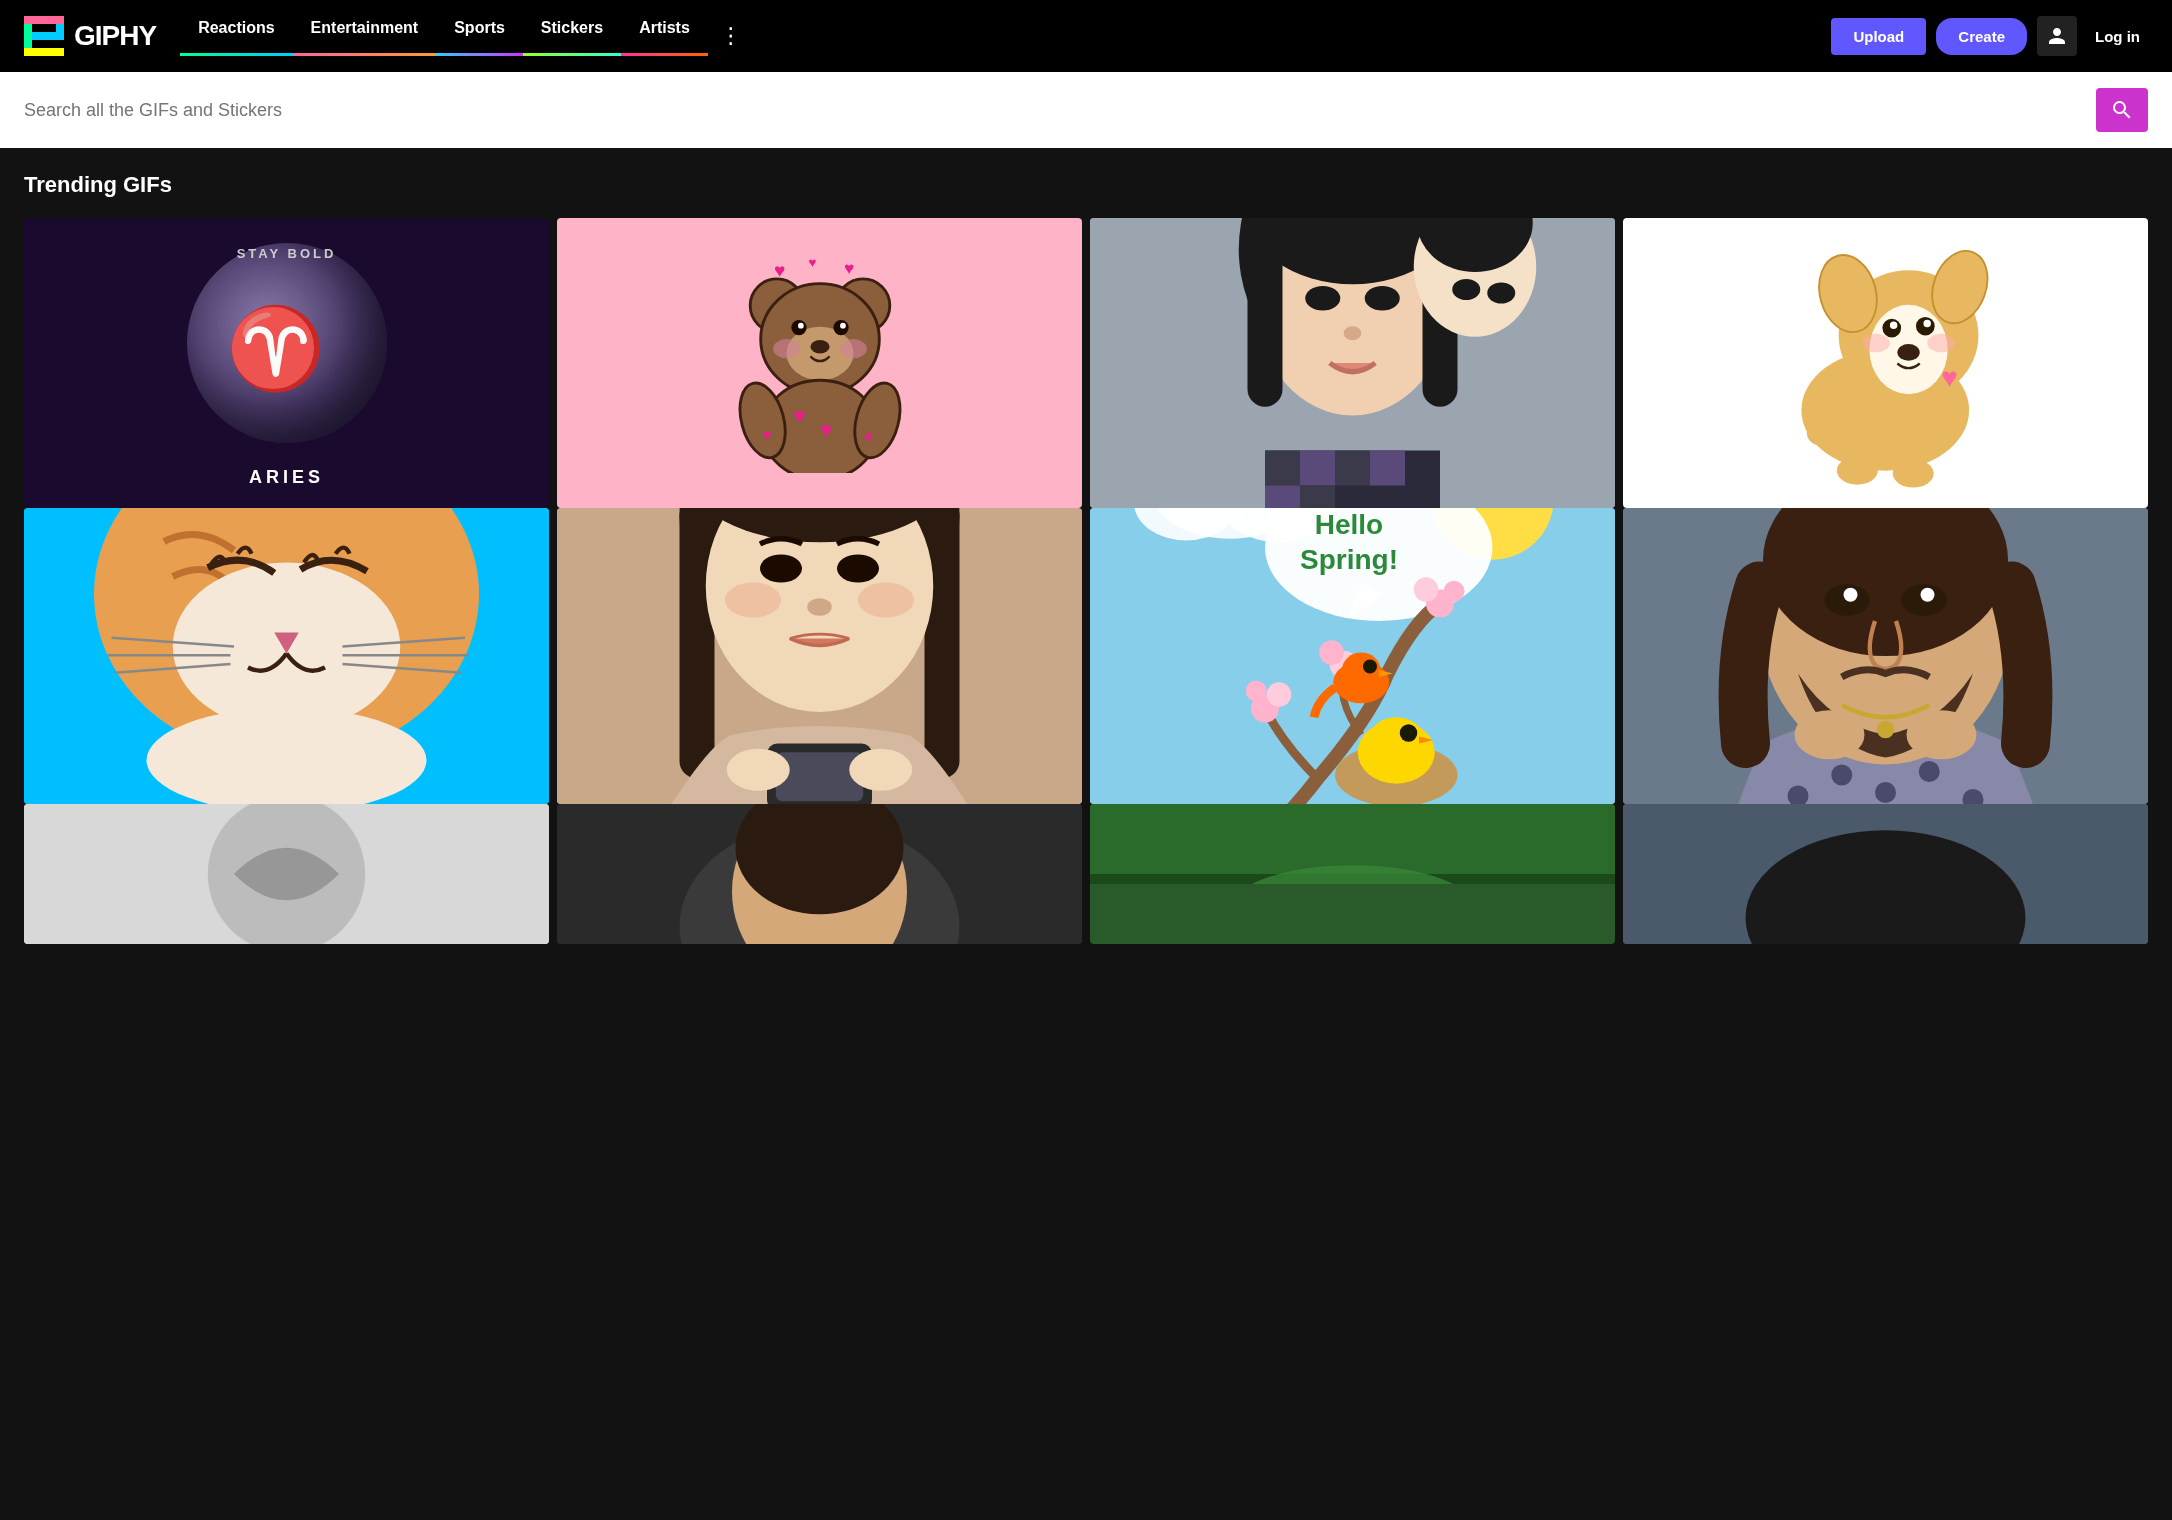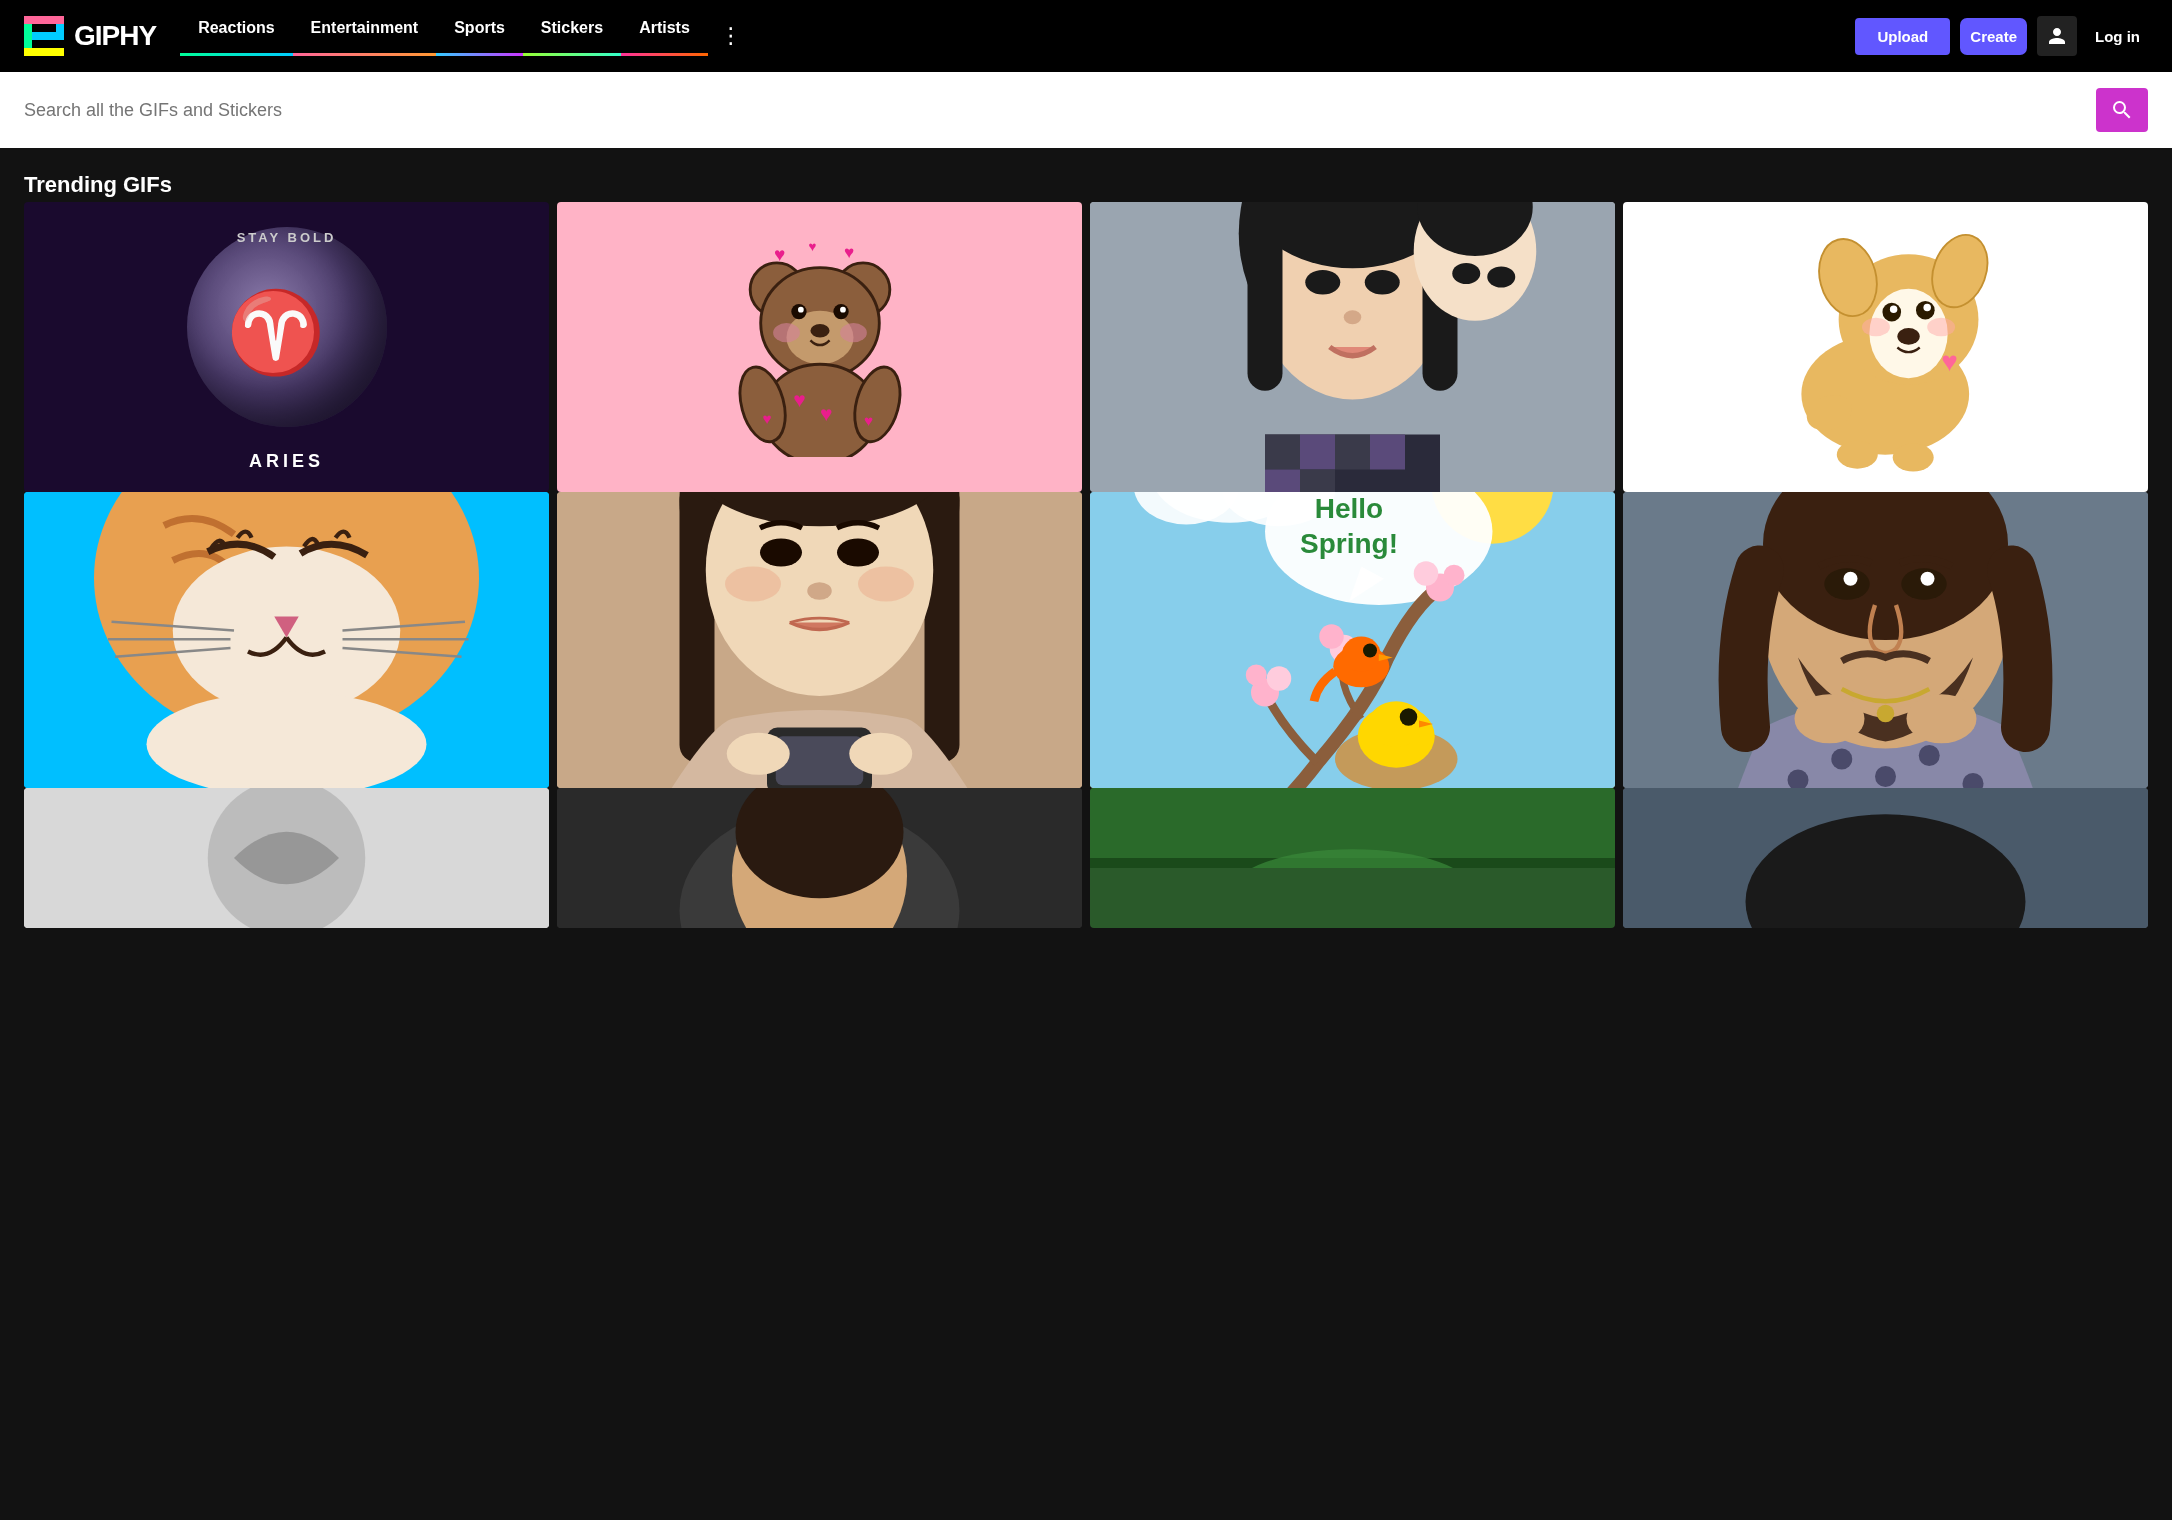--- a/index.html
+++ b/index.html
@@ -91,22 +91,22 @@
       border-radius: 4px;
       padding: 10px 22px;
       font-size: 15px;
       font-weight: 700;
       cursor: pointer;
     }
     .btn-create {
       background: #6157ff;
       color: #fff;
       border: none;
-      border-radius: 7px;
-      padding: 10px 10px;
+      border-radius: 16px;
+      padding: 10px 22px;
       font-size: 15px;
       font-weight: 700;
       cursor: pointer;
     }
     .user-icon-wrap {
       width: 40px;
       height: 40px;
       border-radius: 4px;
       background: #222;
       display: flex;
@@ -158,21 +158,21 @@
     }
 
     
     .main-content {
       padding: 24px 24px;
     }
     .section-title {
       font-size: 22px;
       font-weight: 800;
       color: #fff;
-      margin-bottom: 4px;
+      margin-bottom: 20px;
     }
 
     
     .gif-placeholder {
       width: 100%;
       border-radius: 4px;
       overflow: hidden;
       cursor: pointer;
       position: relative;
     }

